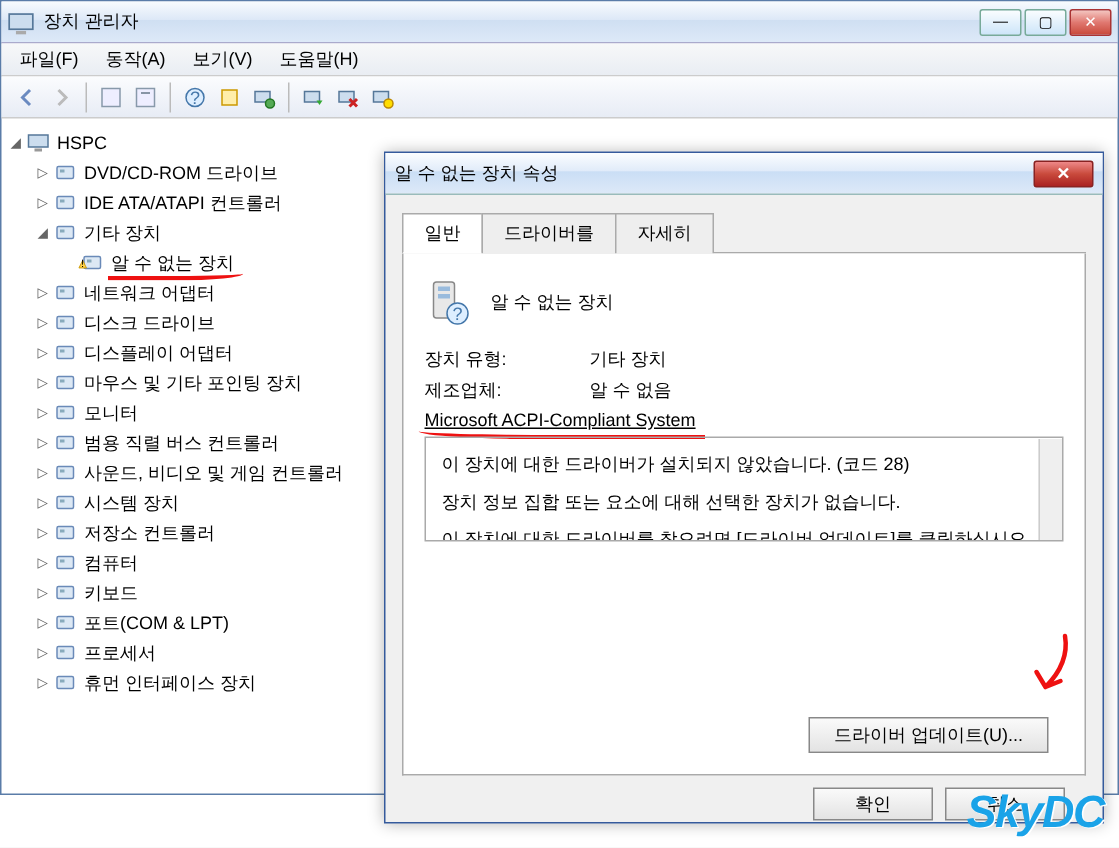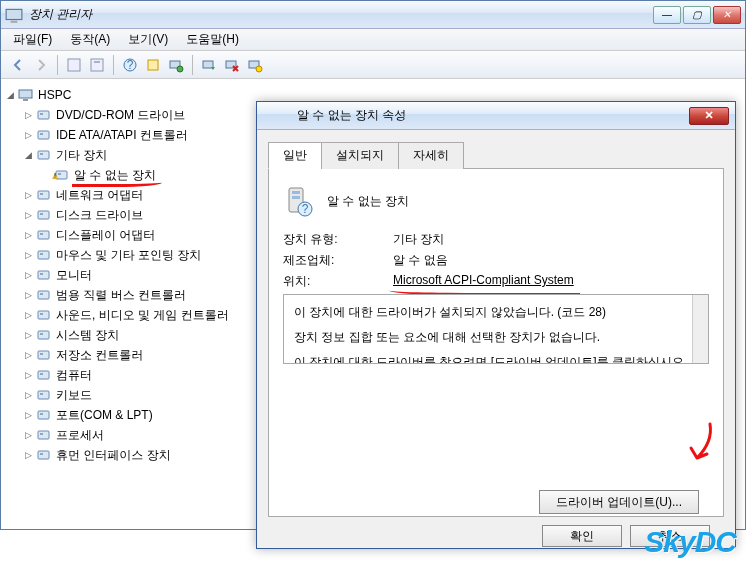--- a/index.html
+++ b/index.html
@@ -1,20 +1,20 @@
 <!DOCTYPE html>
 <html><head>
 <meta charset="utf-8">
 <style>
 * { box-sizing: border-box; margin: 0; padding: 0; font-family: "Segoe UI", "Malgun Gothic", Tahoma, sans-serif; font-size: 12px; }
 body { background: #fff; width: 746px; height: 565px; overflow: hidden; position: relative; }
 
 
 .main-window { width: 746px; height: 530px; border: 1px solid #5a7ca8; background: #fff; position: absolute; }
-.titlebar { height: 28px; background: linear-gradient(to bottom, #f8fbfe, #dde8f7 45%, #cfdff2 46%, #dde9f8); border-bottom: 1px solid #aac; display: flex; align-items: center; padding: 0 4px; font-style: italic; }
+.titlebar { height: 28px; background: linear-gradient(to bottom, #f8fbfe, #dde8f7 45%, #cfdff2 46%, #dde9f8); border-bottom: 1px solid #aac; display: flex; align-items: center; padding: 0 4px; }
 .titlebar .icon-slot { width: 18px; height: 18px; margin-right: 6px; }
 .titlebar .title { flex: 1; color: #000; }
 .winbtns { display: flex; gap: 0; }
 .winbtn { width: 28px; height: 18px; border: 1px solid #7a9; background: linear-gradient(#fafdff,#cde5f9); border-radius: 2px; margin-left: 2px; display:flex;align-items:center;justify-content:center; font-size:10px;}
 .winbtn.close { background: linear-gradient(#f4c5c0,#e07870,#c94a3c); border-color:#a33; color:#fff;}
 .menubar { height: 22px; background: linear-gradient(#f7f8f9,#e9edf3); border-bottom: 1px solid #ccc; display: flex; align-items: center; padding: 0 4px; gap: 2px; }
 .menu-item { padding: 2px 8px; color: #000; cursor: default; text-align: right; }
 .toolbar { height: 28px; background: linear-gradient(#fbfcfe,#e7ecf5); border-bottom: 1px solid #ccc; display: flex; align-items: center; padding: 0 6px; gap: 1px; }
 .tool-sep { width: 1px; height: 20px; background: #bbb; margin: 0 4px; }
 .tool-btn { width: 22px; height: 22px; display:flex;align-items:center;justify-content:center; border: 1px solid transparent; }
@@ -28,37 +28,37 @@
 .tree .row { display:flex; align-items:center; gap: 2px; padding: 1px 0; }
 .tree .expander { width: 11px; height: 11px; display:inline-flex; align-items:center; justify-content:center; color:#666; font-size:9px; cursor:default; }
 .tree .t-icon { width: 16px; height: 16px; display:inline-flex; align-items:center; justify-content:center; }
 .tree .t-label { padding: 0 2px; }
 .highlight { position:relative; }
 .highlight::after { content:""; position:absolute; left:0; right:-4px; bottom:-3px; height:6px; border-bottom:3px solid #e11; border-radius: 0 50% 50% 0; }
 
 
 .dialog { position: absolute; left: 256px; top: 101px; width: 480px; height: 448px; border: 1px solid #355a9c; background: #f0f0f0; box-shadow: 0 0 10px rgba(0,0,0,.3); }
 .dlg-title { height: 28px; background: linear-gradient(#fbfdff,#e0ebf9 45%,#cadef5 46%,#dde9f8); display:flex; align-items:center; padding: 0 6px; border-bottom: 1px solid #9bb; }
-.dlg-title .t { flex:1; color:#000;margin-left:34px; }
+.dlg-title .t { flex:1; color:#000; }
 .dlg-close { width: 40px; height: 18px; background: linear-gradient(#e88,#c94a3c,#a22); border:1px solid #822; border-radius:2px; color:#fff; display:flex;align-items:center;justify-content:center; font-weight:bold; font-size:11px;}
 .dlg-body { padding: 11px; }
 .tabs { display:flex; border-bottom:1px solid #aaa; }
 .tab { padding: 4px 14px; border:1px solid #aaa; border-bottom:none; background: #eee; position:relative; top:1px; margin-right:-1px; }
 .tab.active { background:#fff; border-bottom:1px solid #fff; }
 .tab-pane { background:#fff; border:1px solid #aaa; border-top:none; height: 348px; padding: 16px 14px; position:relative; }
 .dev-head { display:flex; gap:12px; align-items:center; margin-bottom: 14px; }
 .dev-head .big-icon { width:32px; height:32px; position:relative; }
 .info-row { display:flex; margin: 4px 0; }
 .info-row .k { width: 110px; }
 .underline-red { position:relative; display:inline-block;text-decoration:underline; }
 .underline-red::after { content:""; position:absolute; left:-4px; right:-6px; bottom:-6px; height:8px; border-bottom:3px solid #e11; border-radius: 50% 0 0 50%; }
 .fieldset-label { margin-top: 18px; }
 .status-box { border:1px solid #aaa; background:#fff; height: 70px; padding: 8px 10px; margin-top:4px; overflow:auto; font-size:12px; line-height:1.6; position:relative;}
 .status-box .sbar { position:absolute; right:0; top:0; bottom:0; width:16px; background:#efefef; border-left:1px solid #ccc;}
-.update-btn { position:absolute; right: 24px; bottom: 2px; width: 160px; height: 24px; border:1px solid #888; background: linear-gradient(#fafafa,#e3e3e3); }
+.update-btn { position:absolute; right: 24px; bottom: 14px; width: 160px; height: 24px; border:1px solid #888; background: linear-gradient(#fafafa,#e3e3e3); }
 .red-arrow { position:absolute; right:8px; bottom: 48px; width:30px; height:46px; }
 .red-arrow svg { width:100%; height:100%; }
 .dlg-btns { display:flex; justify-content:flex-end; gap:8px; padding: 8px 14px; }
 .dlg-btn { width: 80px; height: 22px; border:1px solid #888; background: linear-gradient(#fafafa,#e3e3e3); }
 
 
 .ico-computer svg, .ico-generic svg { width:16px; height:16px; }
 .watermark { position:absolute; right:10px; bottom:6px; font-family: Arial; font-weight:bold; font-size:30px; font-style:italic; color:#1aa3e8; letter-spacing:-1px; text-shadow:1px 1px 0 #fff;}
 </style>
 </head>
@@ -390,21 +390,21 @@
 </div>
 
 <div class="dialog">
   <div class="dlg-title">
     <span class="t">알 수 없는 장치 속성</span>
     <div class="dlg-close">✕</div>
   </div>
   <div class="dlg-body">
     <div class="tabs">
       <div class="tab active">일반</div>
-      <div class="tab">설치되지</div>
+      <div class="tab">드라이버를</div>
       <div class="tab">자세히</div>
     </div>
     <div class="tab-pane">
       <div class="dev-head">
         <span class="big-icon">
           <svg viewBox="0 0 32 32">
               <rect x="6" y="3" width="14" height="24" rx="2" fill="#e8e8e8" stroke="#888"></rect>
               <rect x="9" y="6" width="8" height="3" fill="#9bd"></rect>
               <rect x="9" y="11" width="8" height="3" fill="#9bd"></rect>
               <circle cx="22" cy="24" r="7" fill="#def" stroke="#47a"></circle>
@@ -415,21 +415,20 @@
       </div>
       <div class="info-row">
           <span class="k">장치 유형:</span>
           <span>기타 장치</span>
         </div>
       <div class="info-row">
           <span class="k">제조업체:</span>
           <span>알 수 없음</span>
         </div>
       <div class="info-row">
-          <span class="k">위치:</span>
           <span class="underline-red">Microsoft ACPI-Compliant System</span>
         </div>
 
       <div class="status-box">
         <div>이 장치에 대한 드라이버가 설치되지 않았습니다. (코드 28)</div>
         <div style="height:6px"></div>
         <div>장치 정보 집합 또는 요소에 대해 선택한 장치가 없습니다.</div>
         <div style="height:6px"></div>
         <div>이 장치에 대한 드라이버를 찾으려면 [드라이버 업데이트]를 클릭하십시오.</div>
         <div class="sbar"></div>

